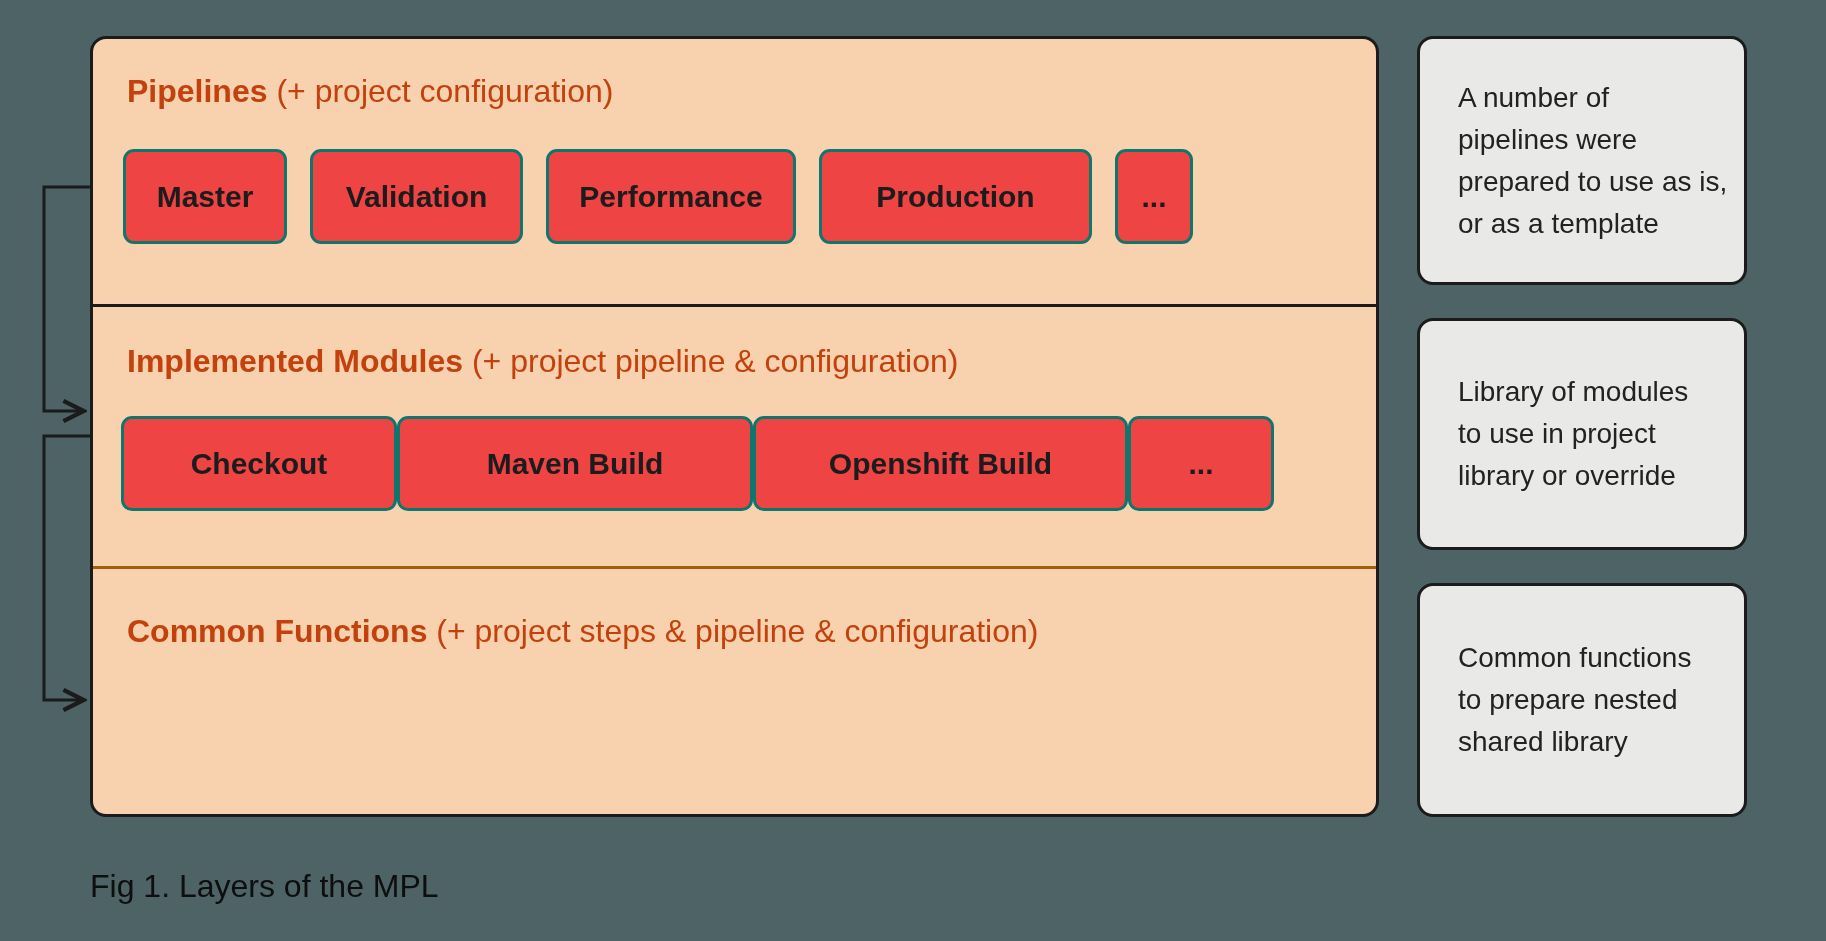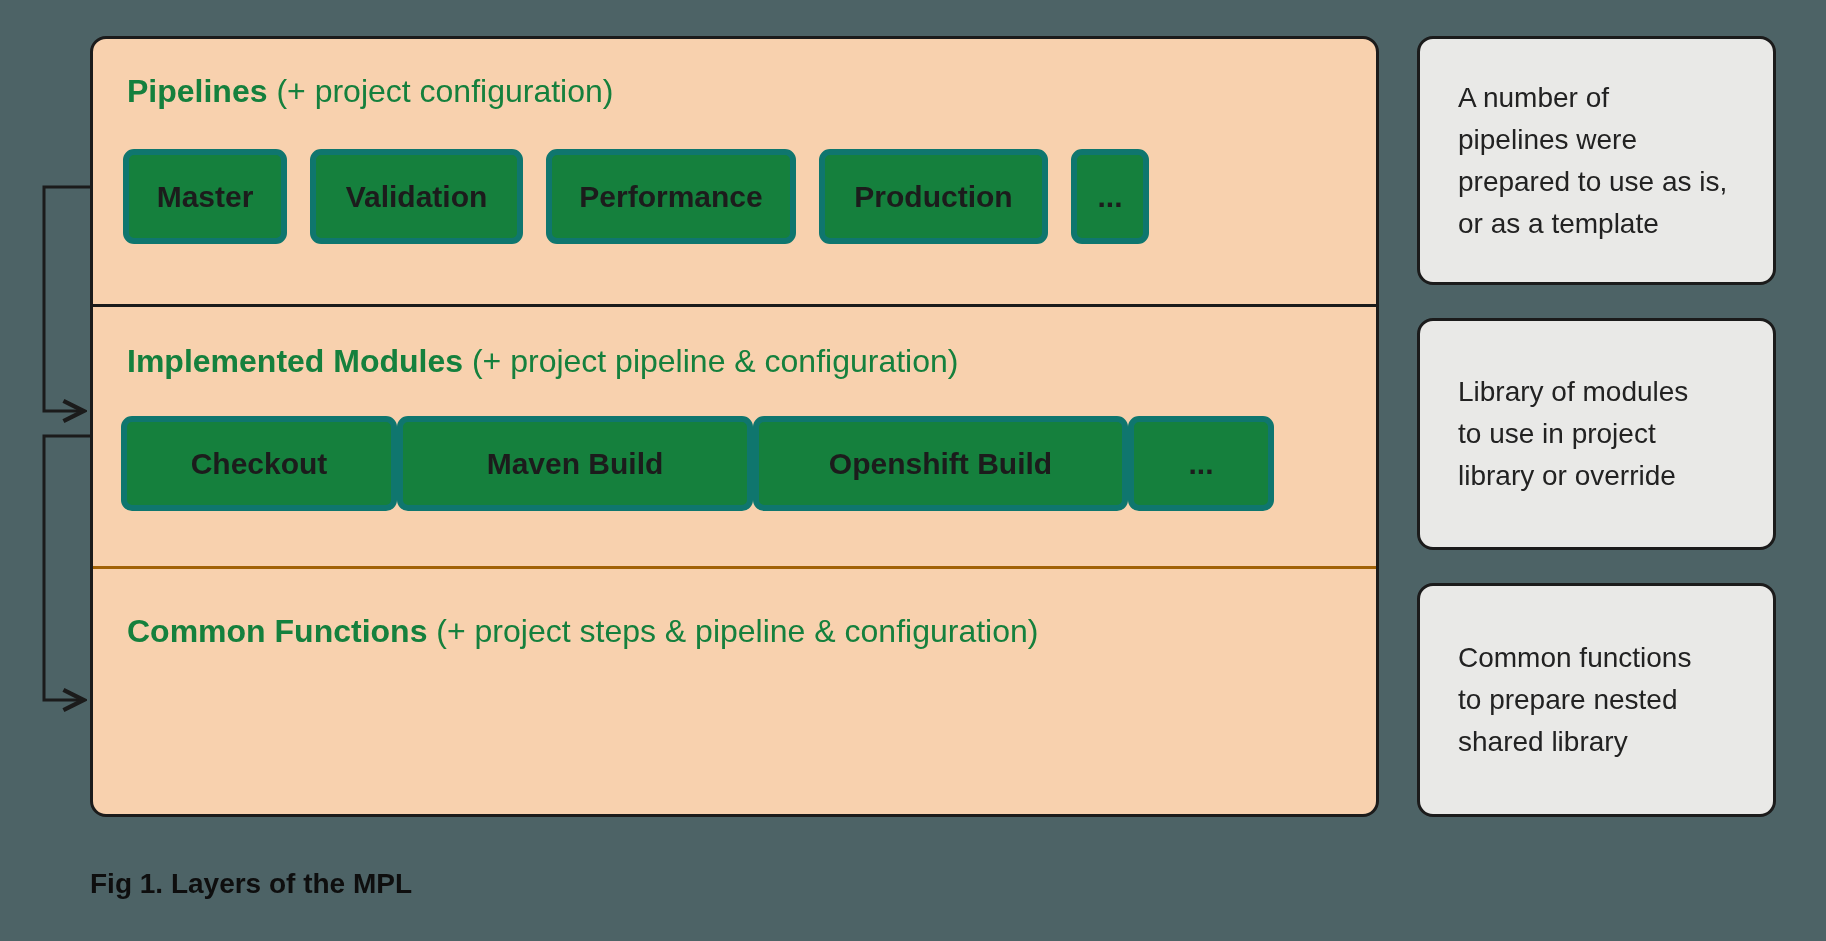--- a/index.html
+++ b/index.html
@@ -26,69 +26,69 @@
     overflow:hidden;
   }
   .layer{box-sizing:border-box;}
   .layer-1{height:265px;}
   .layer-2{height:262px;border-top:3px solid #1b1b1b;}
   .layer-3{flex:1;border-top:3px solid #a16207;}
 
   .layer-heading{
     margin:0 0 0 34px;
     font-size:32px;line-height:40px;
-    color:#15803d;font-weight:400;
+    color:#c2410c;font-weight:400;
     white-space:nowrap;
   }
   .layer-1 .layer-heading{margin-top:32px;}
   .layer-2 .layer-heading{margin-top:34px;}
   .layer-3 .layer-heading{margin-top:42px;}
   .layer-heading b{font-weight:700;}
 
   .btn-row{display:flex;align-items:center;}
   .layer-1 .btn-row{margin:38px 0 0 30px;gap:23px;}
   .layer-2 .btn-row{margin:35px 0 0 28px;}
 
   .mod-btn{
     box-sizing:border-box;
     height:95px;
-    background:#15803d;
-    border:6px solid #0f766e;
+    background:#ef4444;
+    border:3px solid #0f766e;
     border-radius:11px;
     display:flex;align-items:center;justify-content:center;
     font-size:30px;font-weight:700;color:#1c1c1c;
     flex:0 0 auto;
   }
   
   .b10{width:164px;} .b11{width:171px;} .b12{width:213px;}
-  .b13{width:250px;} .b14{width:229px;} .b15{width:78px;}
+  .b13{width:250px;} .b14{width:273px;} .b15{width:78px;}
   
   .b20{width:276px;} .b21{width:356px;} .b22{width:375px;} .b23{width:146px;}
 
   
   .note{
-    position:absolute;left:1417px;width:359px;
+    position:absolute;left:1417px;width:330px;
     box-sizing:border-box;
     background:#e9e9e7;
     border:3px solid #1b1b1b;
     border-radius:16px;
     display:flex;align-items:center;
     padding-left:38px;padding-right:10px;
   }
   .note-1{top:36px;height:249px;}
   .note-2{top:318px;height:232px;}
   .note-3{top:583px;height:234px;}
   .note-text{
     font-size:28px;line-height:42px;color:#222;
     white-space:pre-line;
   }
 
   .caption{
     position:absolute;left:90px;top:868px;
-    font-size:28px;font-weight:700;color:#0e0e0e;
+    font-size:32px;font-weight:400;color:#0e0e0e;
     white-space:nowrap;
   }
 </style>
 </head>
 <body>
 
 <div class="canvas">
 
   <svg class="arrows" viewBox="0 0 1826 941" xmlns="http://www.w3.org/2000/svg">
     <defs>

